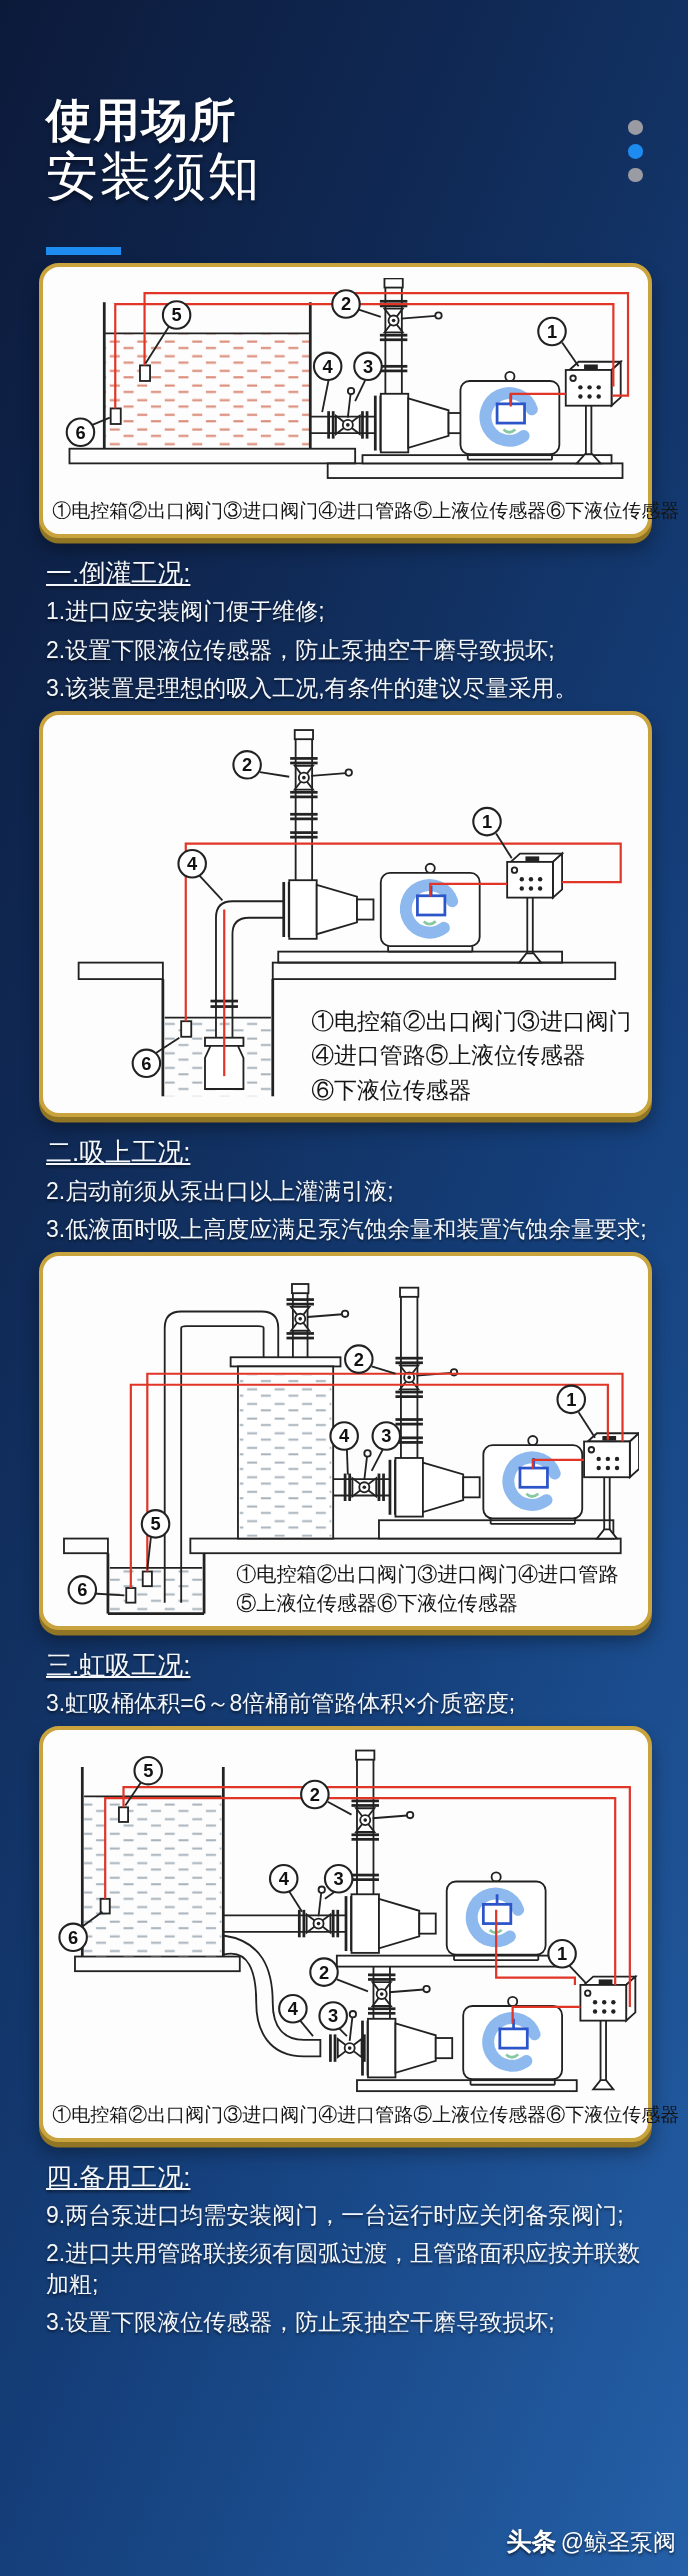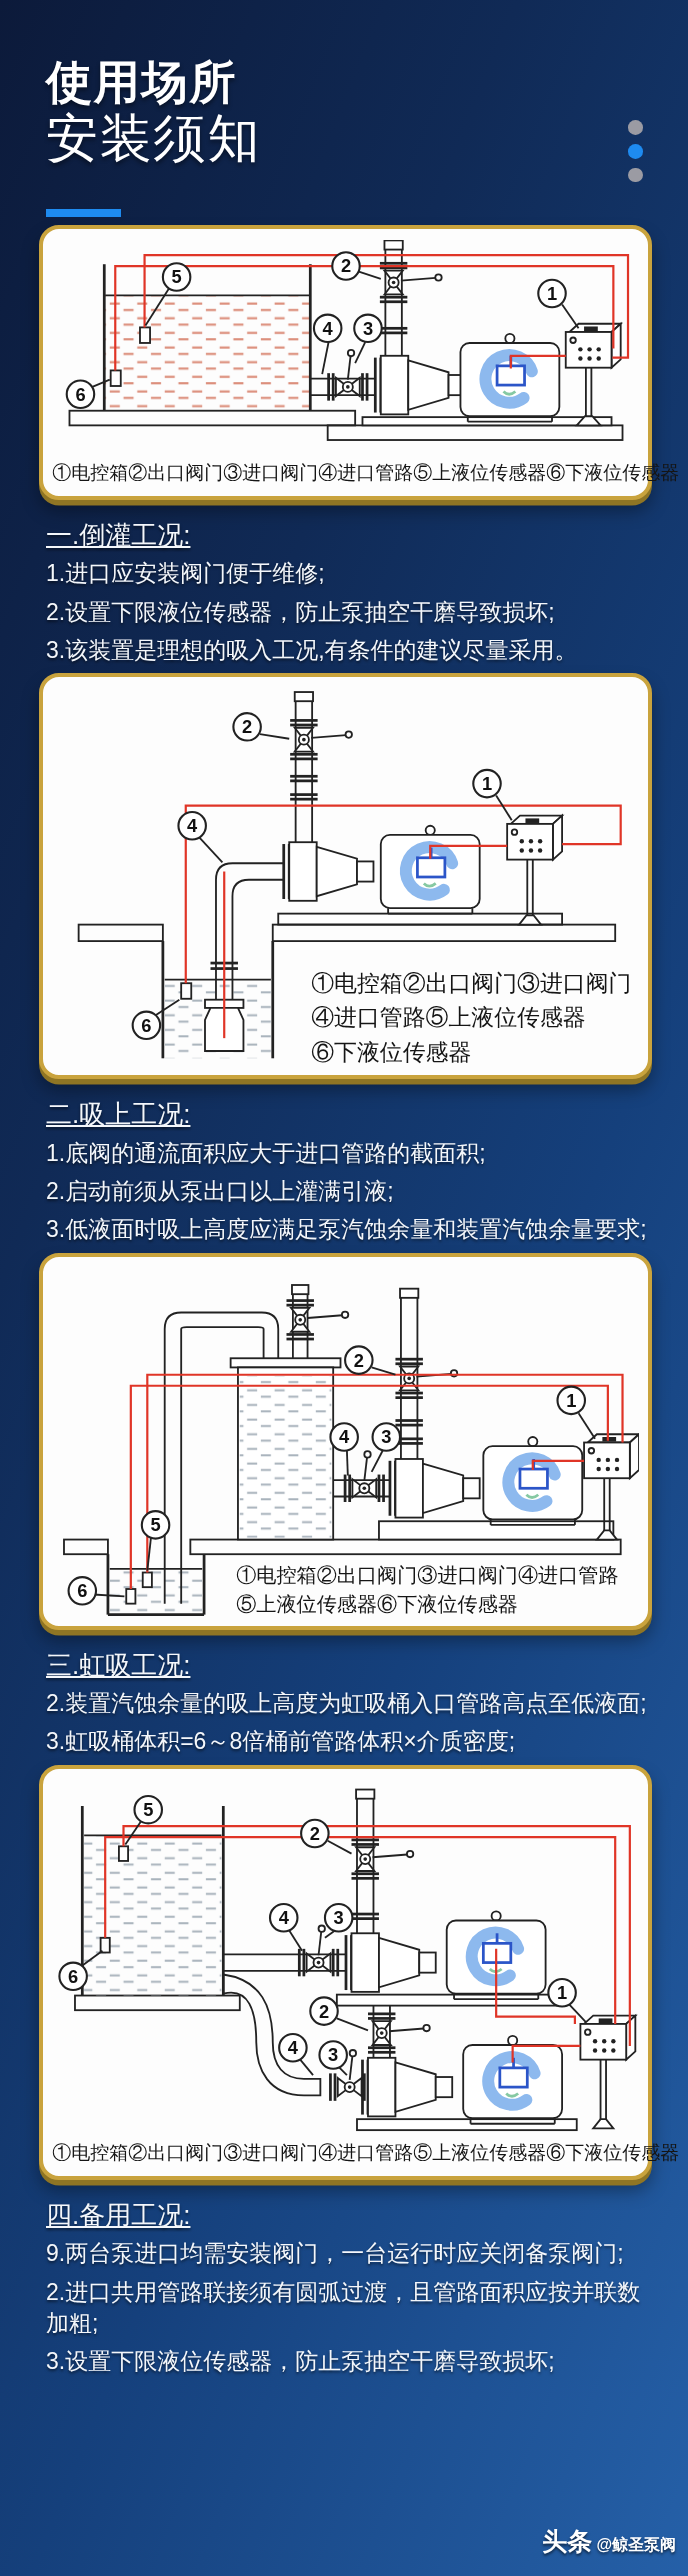--- a/index.html
+++ b/index.html
@@ -4,21 +4,21 @@
 <style>
   html,body{margin:0;padding:0;}
   .page{
     position:relative;
     width:689px;height:2576px;
     overflow:hidden;
     font-family:"Liberation Sans", sans-serif;
     background:linear-gradient(112deg,#0c1a3a 0%,#102a56 30%,#15407c 62%,#2560a8 100%);
     color:#f4f7fb;
   }
-  .header{padding:54px 0 0 46px;}
+  .header{padding:92px 0 0 46px;}
   .title1{font-size:46px;line-height:57px;font-weight:bold;color:#ffffff;
     text-shadow:0 2.8px 4.6px rgba(0,0,0,.45);letter-spacing:1.8px;}
   .title2{font-size:52px;line-height:53px;font-weight:300;color:#ffffff;margin-top:1px;
     text-shadow:0 2.8px 4.6px rgba(0,0,0,.45);letter-spacing:1.8px;}
   .bar{width:75px;height:8.3px;background:#1e8bf0;margin:44px 0 0 0;}
   .dots{position:absolute;left:628px;top:120px;width:14.7px;}
   .dots span{display:block;width:14.7px;height:14.7px;border-radius:50%;margin-bottom:9.2px;}
   .dot-gray{background:#9b9ba3;}
   .dot-blue{background:#1e8bf0;}
   .card{
@@ -37,21 +37,21 @@
   .sec{margin:20px 37px 0 46px;}
   .sec h2{font-size:26px;line-height:31px;font-weight:400;margin:0;
     text-shadow:0 1.8px 2.8px rgba(0,0,0,.55);text-decoration:underline;}
   .sec p{font-size:23px;line-height:31px;font-weight:400;margin:7.3px 0 0;
     text-shadow:0 1.8px 2.8px rgba(0,0,0,.55);}
   .watermark{
     position:absolute;right:13px;bottom:18.4px;color:#ffffff;
     text-shadow:0 1.8px 2.8px rgba(0,0,0,.6);
   }
   .watermark .wm1{font-size:25px;font-weight:bold;}
-  .watermark .wm2{font-size:16px;font-weight:700;}
+  .watermark .wm2{font-size:23px;font-weight:400;}
   
   .ln{stroke:#222;stroke-width:2;fill:none;}
   .ln3{stroke:#222;stroke-width:3;fill:none;}
   .wh{fill:#fff;stroke:#222;stroke-width:2;}
   .red{stroke:#e03527;stroke-width:2.4;fill:none;}
   .lblc{fill:#fff;stroke:#222;stroke-width:2.3;}
   .lblt{font-family:"Liberation Sans",sans-serif;font-size:20px;font-weight:600;fill:#111;}
   .svgcap{font-family:"Liberation Sans",sans-serif;fill:#151515;font-weight:500;}
 </style>
 </head>
@@ -297,21 +297,20 @@
       </g>
 
       <text class="svgcap" x="282" y="330" font-size="25">①电控箱②出口阀门③进口阀门</text>
       <text class="svgcap" x="282" y="368" font-size="25">④进口管路⑤上液位传感器</text>
       <text class="svgcap" x="282" y="406" font-size="25">⑥下液位传感器</text>
     </svg>
   </div>
 
   <div class="sec">
     <h2>二.吸上工况:</h2>
-    <p>1.底阀的通流面积应大于进口管路的截面积;</p>
     <p>2.启动前须从泵出口以上灌满引液;</p>
     <p>3.低液面时吸上高度应满足泵汽蚀余量和装置汽蚀余量要求;</p>
   </div>
 
   <div class="card">
     <svg viewBox="0 0 640 380" width="586" height="349">
 
       <rect x="12" y="296" width="48" height="16" fill="url(#hatch)" class="ln"></rect>
       <rect x="150" y="296" width="470" height="16" fill="url(#hatch)" class="ln"></rect>
 
@@ -405,21 +404,20 @@
           <text class="lblt" x="32" y="359" text-anchor="middle">6</text>
       </g>
 
       <text class="svgcap" x="200" y="342" font-size="22">①电控箱②出口阀门③进口阀门④进口管路</text>
       <text class="svgcap" x="200" y="374" font-size="22">⑤上液位传感器⑥下液位传感器</text>
     </svg>
   </div>
 
   <div class="sec">
     <h2>三.虹吸工况:</h2>
-    <p>2.装置汽蚀余量的吸上高度为虹吸桶入口管路高点至低液面;</p>
     <p>3.虹吸桶体积=6～8倍桶前管路体积×介质密度;</p>
   </div>
 
   <div class="card">
     <svg viewBox="0 0 640 388" width="586" height="356">
 
       <rect x="24" y="235" width="180" height="16" fill="url(#hatch)" class="ln"></rect>
       <g>
         <line class="ln3" x1="32" y1="28" x2="32" y2="235"></line>
         <line class="ln3" x1="186" y1="28" x2="186" y2="235"></line>

